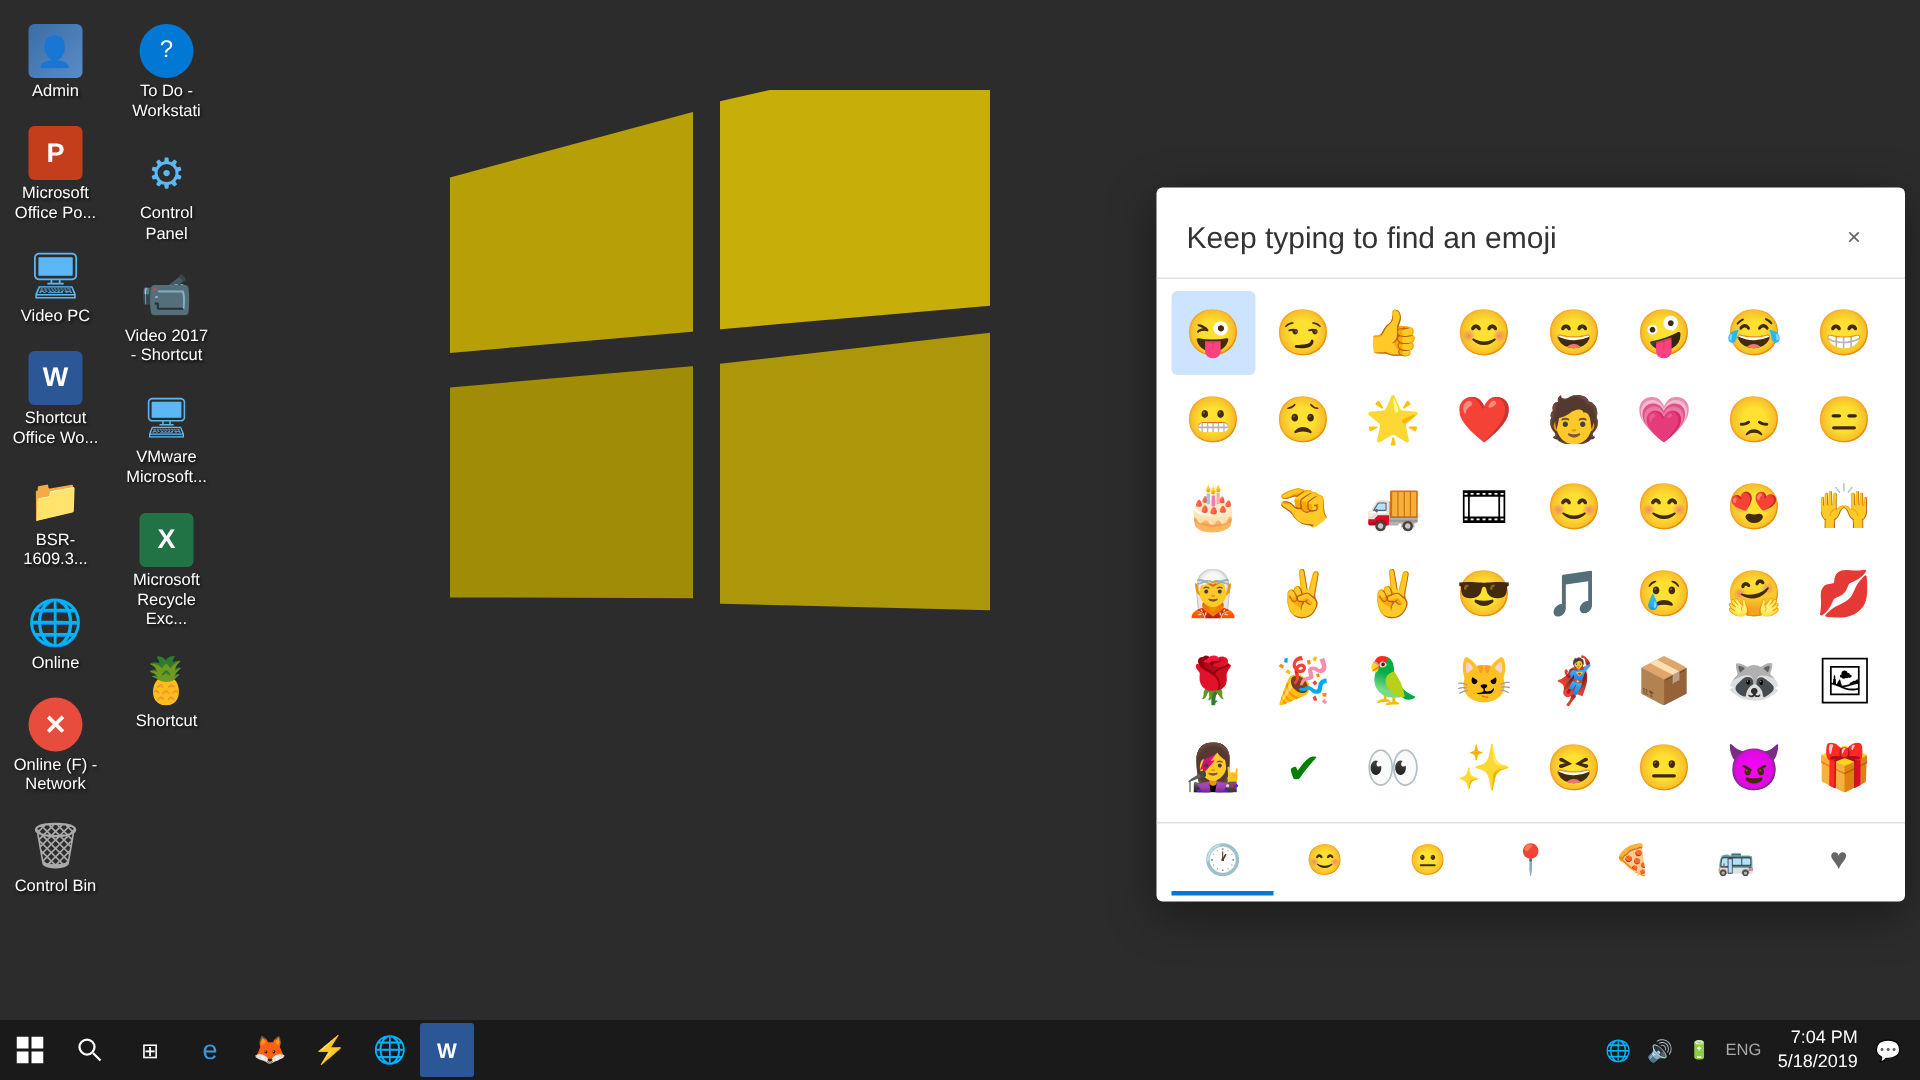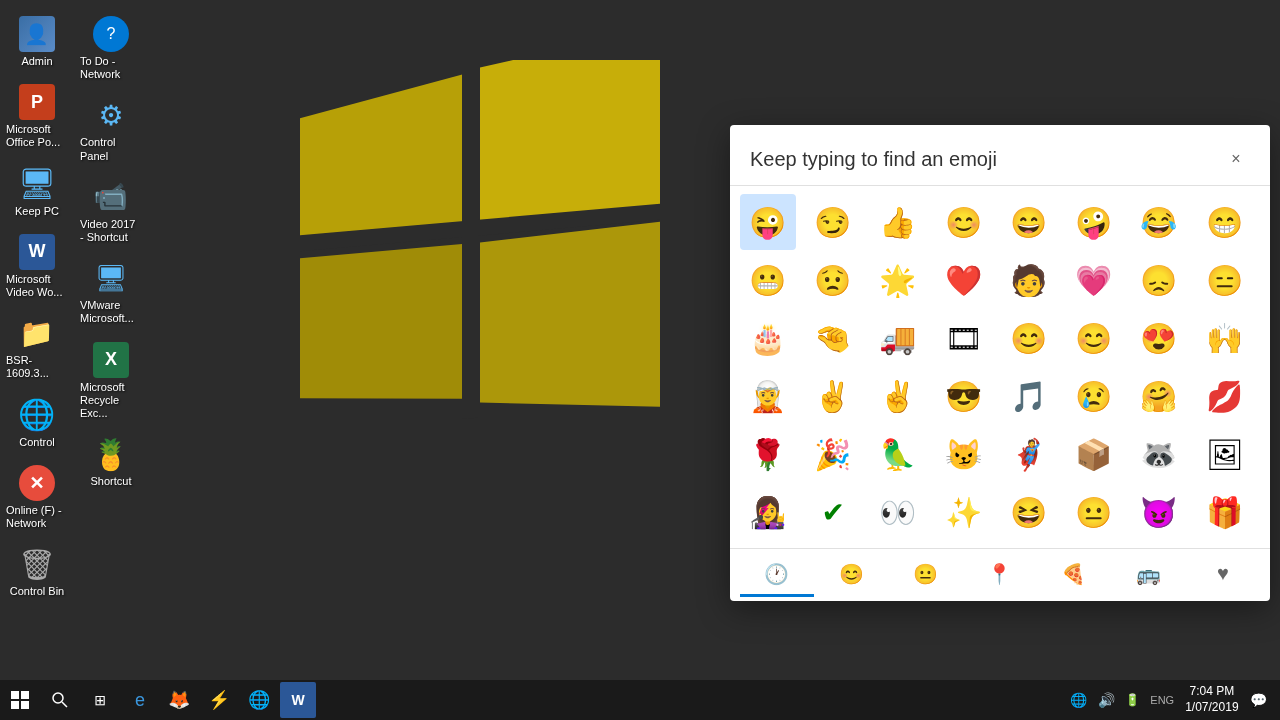--- a/index.html
+++ b/index.html
@@ -49,21 +49,21 @@
       display: flex;
       align-items: center;
       justify-content: center;
       font-size: 28px;
       position: relative;
     }
 
     .icon-label {
       font-size: 11px;
       color: #fff;
-      text-align: left;
+      text-align: center;
       margin-top: 3px;
       text-shadow: 1px 1px 2px rgba(0,0,0,0.8);
       line-height: 1.2;
       word-break: break-word;
       max-width: 68px;
     }
 
     
     .icon-admin { background: linear-gradient(135deg, #3a6ea5, #5a8cc8); border-radius: 4px; width: 36px; height: 36px; display:flex; align-items:center; justify-content:center; font-size:20px; }
     .icon-powerpoint { background: #c43e1c; border-radius: 4px; width: 36px; height: 36px; display:flex; align-items:center; justify-content:center; color:#fff; font-weight:bold; font-size:18px; }
@@ -131,37 +131,37 @@
       font-size: 11px;
     }
 
     .tray-icon {
       font-size: 14px;
       padding: 0 3px;
       cursor: pointer;
     }
 
     .tray-clock {
-      text-align: center;
+      text-align: right;
       line-height: 1.3;
       padding: 0 4px;
     }
 
     .tray-action-center {
       font-size: 14px;
       padding: 0 4px;
       cursor: pointer;
     }
 
     
     .emoji-panel {
       position: absolute;
       right: 10px;
       top: 125px;
-      width: 540px;
+      width: 499px;
       background: #fff;
       border-radius: 4px;
       box-shadow: 0 8px 32px rgba(0,0,0,0.4);
       z-index: 200;
       overflow: hidden;
     }
 
     .emoji-panel-header {
       padding: 20px 20px 12px 20px;
       display: flex;
@@ -273,57 +273,57 @@
     <div class="icon-item">
       <div class="icon-img">
         <div class="icon-powerpoint">P</div>
       </div>
       <span class="icon-label">Microsoft Office Po...</span>
     </div>
     <div class="icon-item">
       <div class="icon-img">
         <span class="icon-pc">🖥</span>
       </div>
-      <span class="icon-label">Keep PC</span>
+      <span class="icon-label">Video PC</span>
     </div>
     <div class="icon-item">
       <div class="icon-img">
         <div class="icon-word">W</div>
       </div>
-      <span class="icon-label">Microsoft Video Wo...</span>
+      <span class="icon-label">Shortcut Office Wo...</span>
     </div>
     <div class="icon-item">
       <div class="icon-img">
         <span style="font-size:28px;">📁</span>
       </div>
       <span class="icon-label">BSR-1609.3...</span>
     </div>
     <div class="icon-item">
       <div class="icon-img">
         <span class="icon-network">🌐</span>
       </div>
-      <span class="icon-label">Control</span>
+      <span class="icon-label">Online</span>
     </div>
     <div class="icon-item">
       <div class="icon-img">
         <div class="icon-online">✕</div>
       </div>
       <span class="icon-label">Online (F) - Network</span>
     </div>
     <div class="icon-item">
       <div class="icon-img">
         <span class="icon-recycle">🗑</span>
       </div>
       <span class="icon-label">Control Bin</span>
     </div>
     <div class="icon-item">
       <div class="icon-img">
         <div class="icon-todo">?</div>
       </div>
-      <span class="icon-label">To Do - Network</span>
+      <span class="icon-label">To Do - Workstati</span>
     </div>
 
     <div class="icon-item">
       <div class="icon-img">
         <span style="font-size:28px; color:#5bb8f5;">⚙</span>
       </div>
       <span class="icon-label">Control Panel</span>
     </div>
     <div class="icon-item">
       <div class="icon-img">
@@ -449,18 +449,18 @@
 
     <div style="flex:1;"></div>
 
     <div class="taskbar-tray">
       <div class="tray-icon">🌐</div>
       <div class="tray-icon">🔊</div>
       <div class="tray-icon" style="font-size:12px;">🔋</div>
       <div class="tray-icon" style="font-size:11px; color:#aaa;">ENG</div>
       <div class="tray-clock">
         <div style="font-size:12px; color:#fff;">7:04 PM</div>
-        <div style="font-size:12px; color:#fff;">1/07/2019</div>
+        <div style="font-size:12px; color:#fff;">5/18/2019</div>
       </div>
       <div class="tray-action-center" style="color:#fff;">💬</div>
     </div>
   </div>
 </div>
 
 </body></html>

